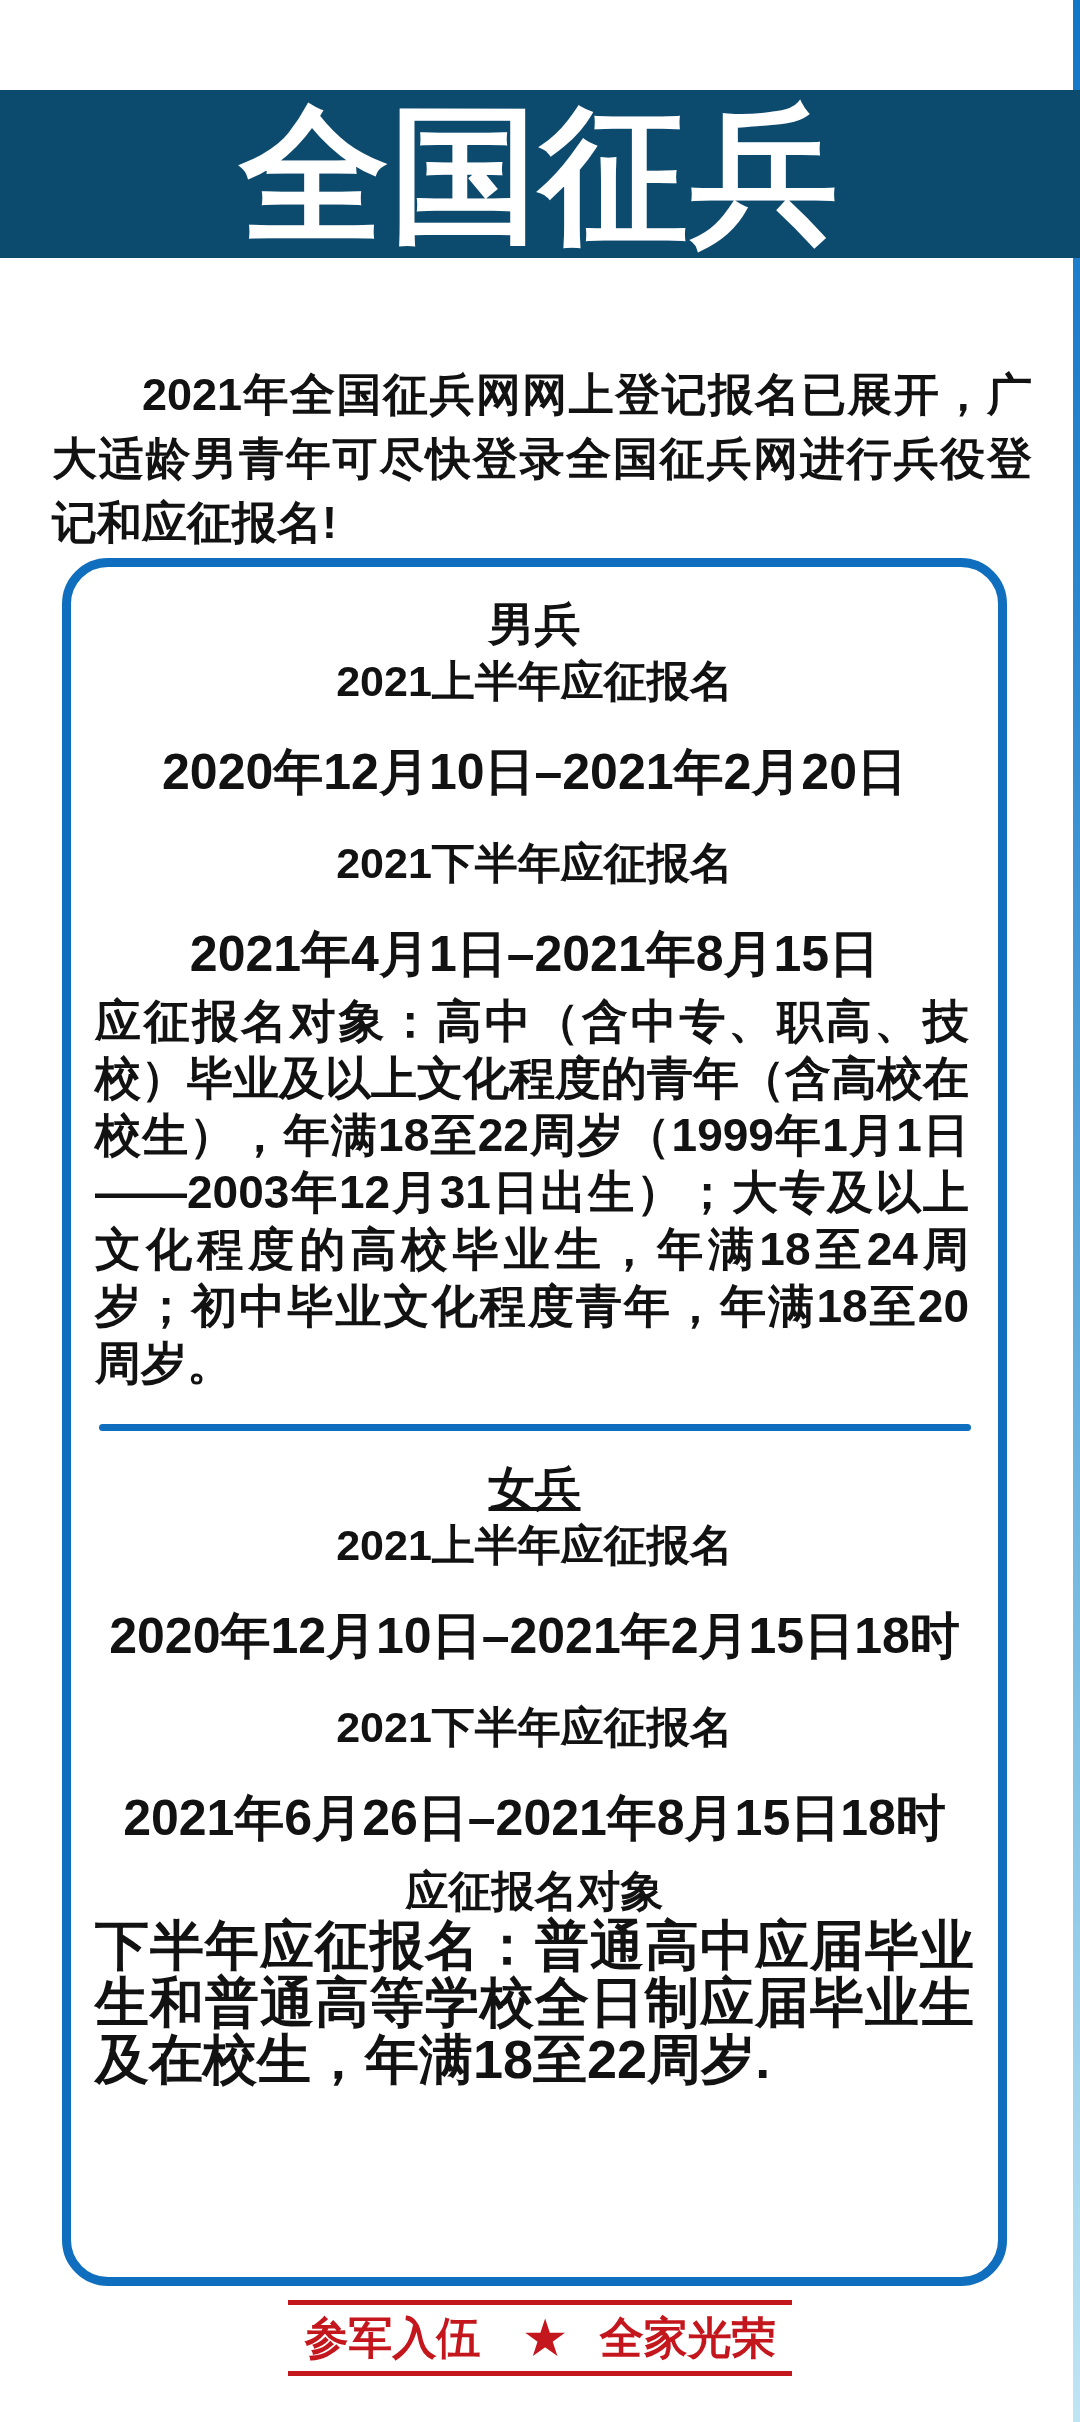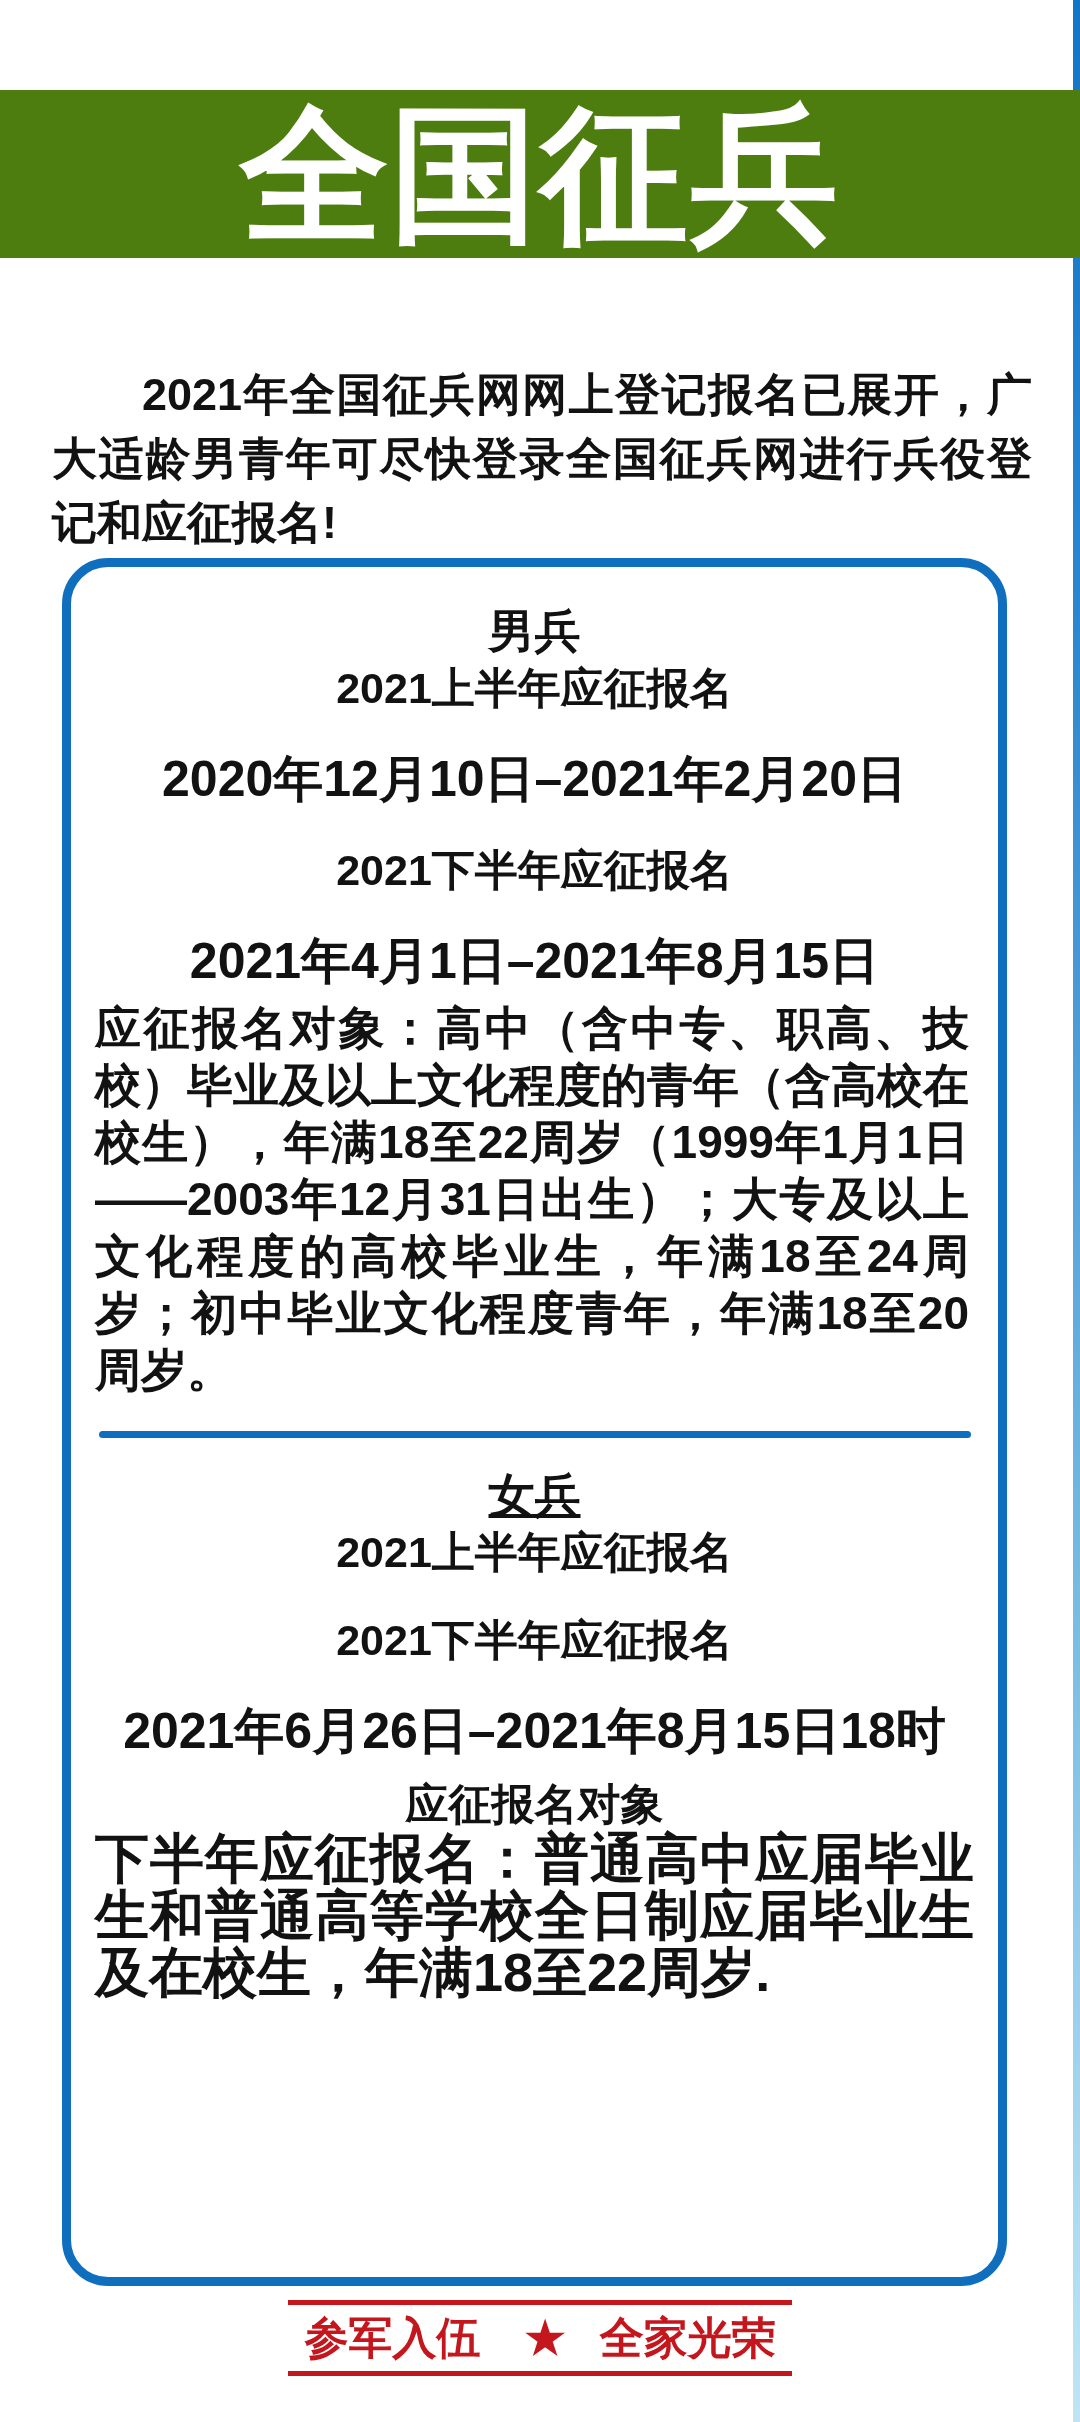--- a/index.html
+++ b/index.html
@@ -12,42 +12,42 @@
     overflow:hidden;
   }
   
   .edge-strip{
     position:absolute;right:0;top:0;width:7px;height:2422px;
     background:linear-gradient(to bottom,#1276c7 0%,#2a86cf 25%,#7fc0e4 70%,#bfe5f4 100%);
   }
   
   .banner{
     position:absolute;left:0;top:90px;width:1080px;height:168px;
-    background:#4d7c0f;
+    background:#0c4a6e;
     display:flex;align-items:center;justify-content:center;
   }
   .banner .title{
     font-family:"DejaVu Serif","Liberation Serif",serif;
     font-weight:bold;color:#ffffff;
     font-size:148px;line-height:160px;letter-spacing:2px;
     white-space:nowrap;
   }
   
   .intro{
     position:absolute;left:52px;top:318px;width:980px;
     font-size:45px;font-weight:bold;line-height:64px;
     text-indent:2em;text-align:justify;
   }
   
   .box{
     position:absolute;left:62px;top:558px;width:945px;height:1728px;
     box-sizing:border-box;
     border:9px solid #0f6fbe;border-radius:46px;
     background:#ffffff;
-    padding:11px 20px;
+    padding:4px 20px;
   }
   .center{text-align:center;}
   .sec-heading{font-size:46px;line-height:54px;font-weight:bold;margin:26px 0 0 0;}
   .sec-heading.female{margin-top:30px;text-decoration:underline;}
   .sub-label{font-size:43px;line-height:52px;font-weight:bold;margin:4px 0 0 0;}
   .date-line{font-size:50px;line-height:58px;font-weight:bold;margin:36px 0 0 0;white-space:nowrap;}
   .sub-label2{font-size:43px;line-height:52px;font-weight:bold;margin:36px 0 0 0;}
   .para{
     font-size:46px;font-weight:bold;line-height:57px;
     text-align:justify;margin:10px 9px 0 4px;
@@ -100,20 +100,21 @@
   <div class="center sub-label">2021上半年应征报名</div>
   <div class="center date-line">2020年12月10日–2021年2月20日</div>
   <div class="center sub-label2">2021下半年应征报名</div>
   <div class="center date-line">2021年4月1日–2021年8月15日</div>
   <p class="para">应征报名对象：高中（含中专、职高、技校）毕业及以上文化程度的青年（含高校在校生），年满18至22周岁（1999年1月1日——2003年12月31日出生）；大专及以上文化程度的高校毕业生，年满18至24周岁；初中毕业文化程度青年，年满18至20周岁。</p>
 
   <div class="divider"></div>
 
   <div class="center sec-heading female">女兵</div>
   <div class="center sub-label">2021上半年应征报名</div>
+  <div class="center date-line">2020年12月10日–2021年2月15日18时</div>
   <div class="center sub-label2">2021下半年应征报名</div>
   <div class="center date-line">2021年6月26日–2021年8月15日18时</div>
 
   <div class="center obj-heading">应征报名对象</div>
   <p class="para3">下半年应征报名：普通高中应届毕业生和普通高等学校全日制应届毕业生及在校生，年满18至22周岁.</p>
 
 </div>
 
 <div class="footer-wrap">
   <div class="footer">

